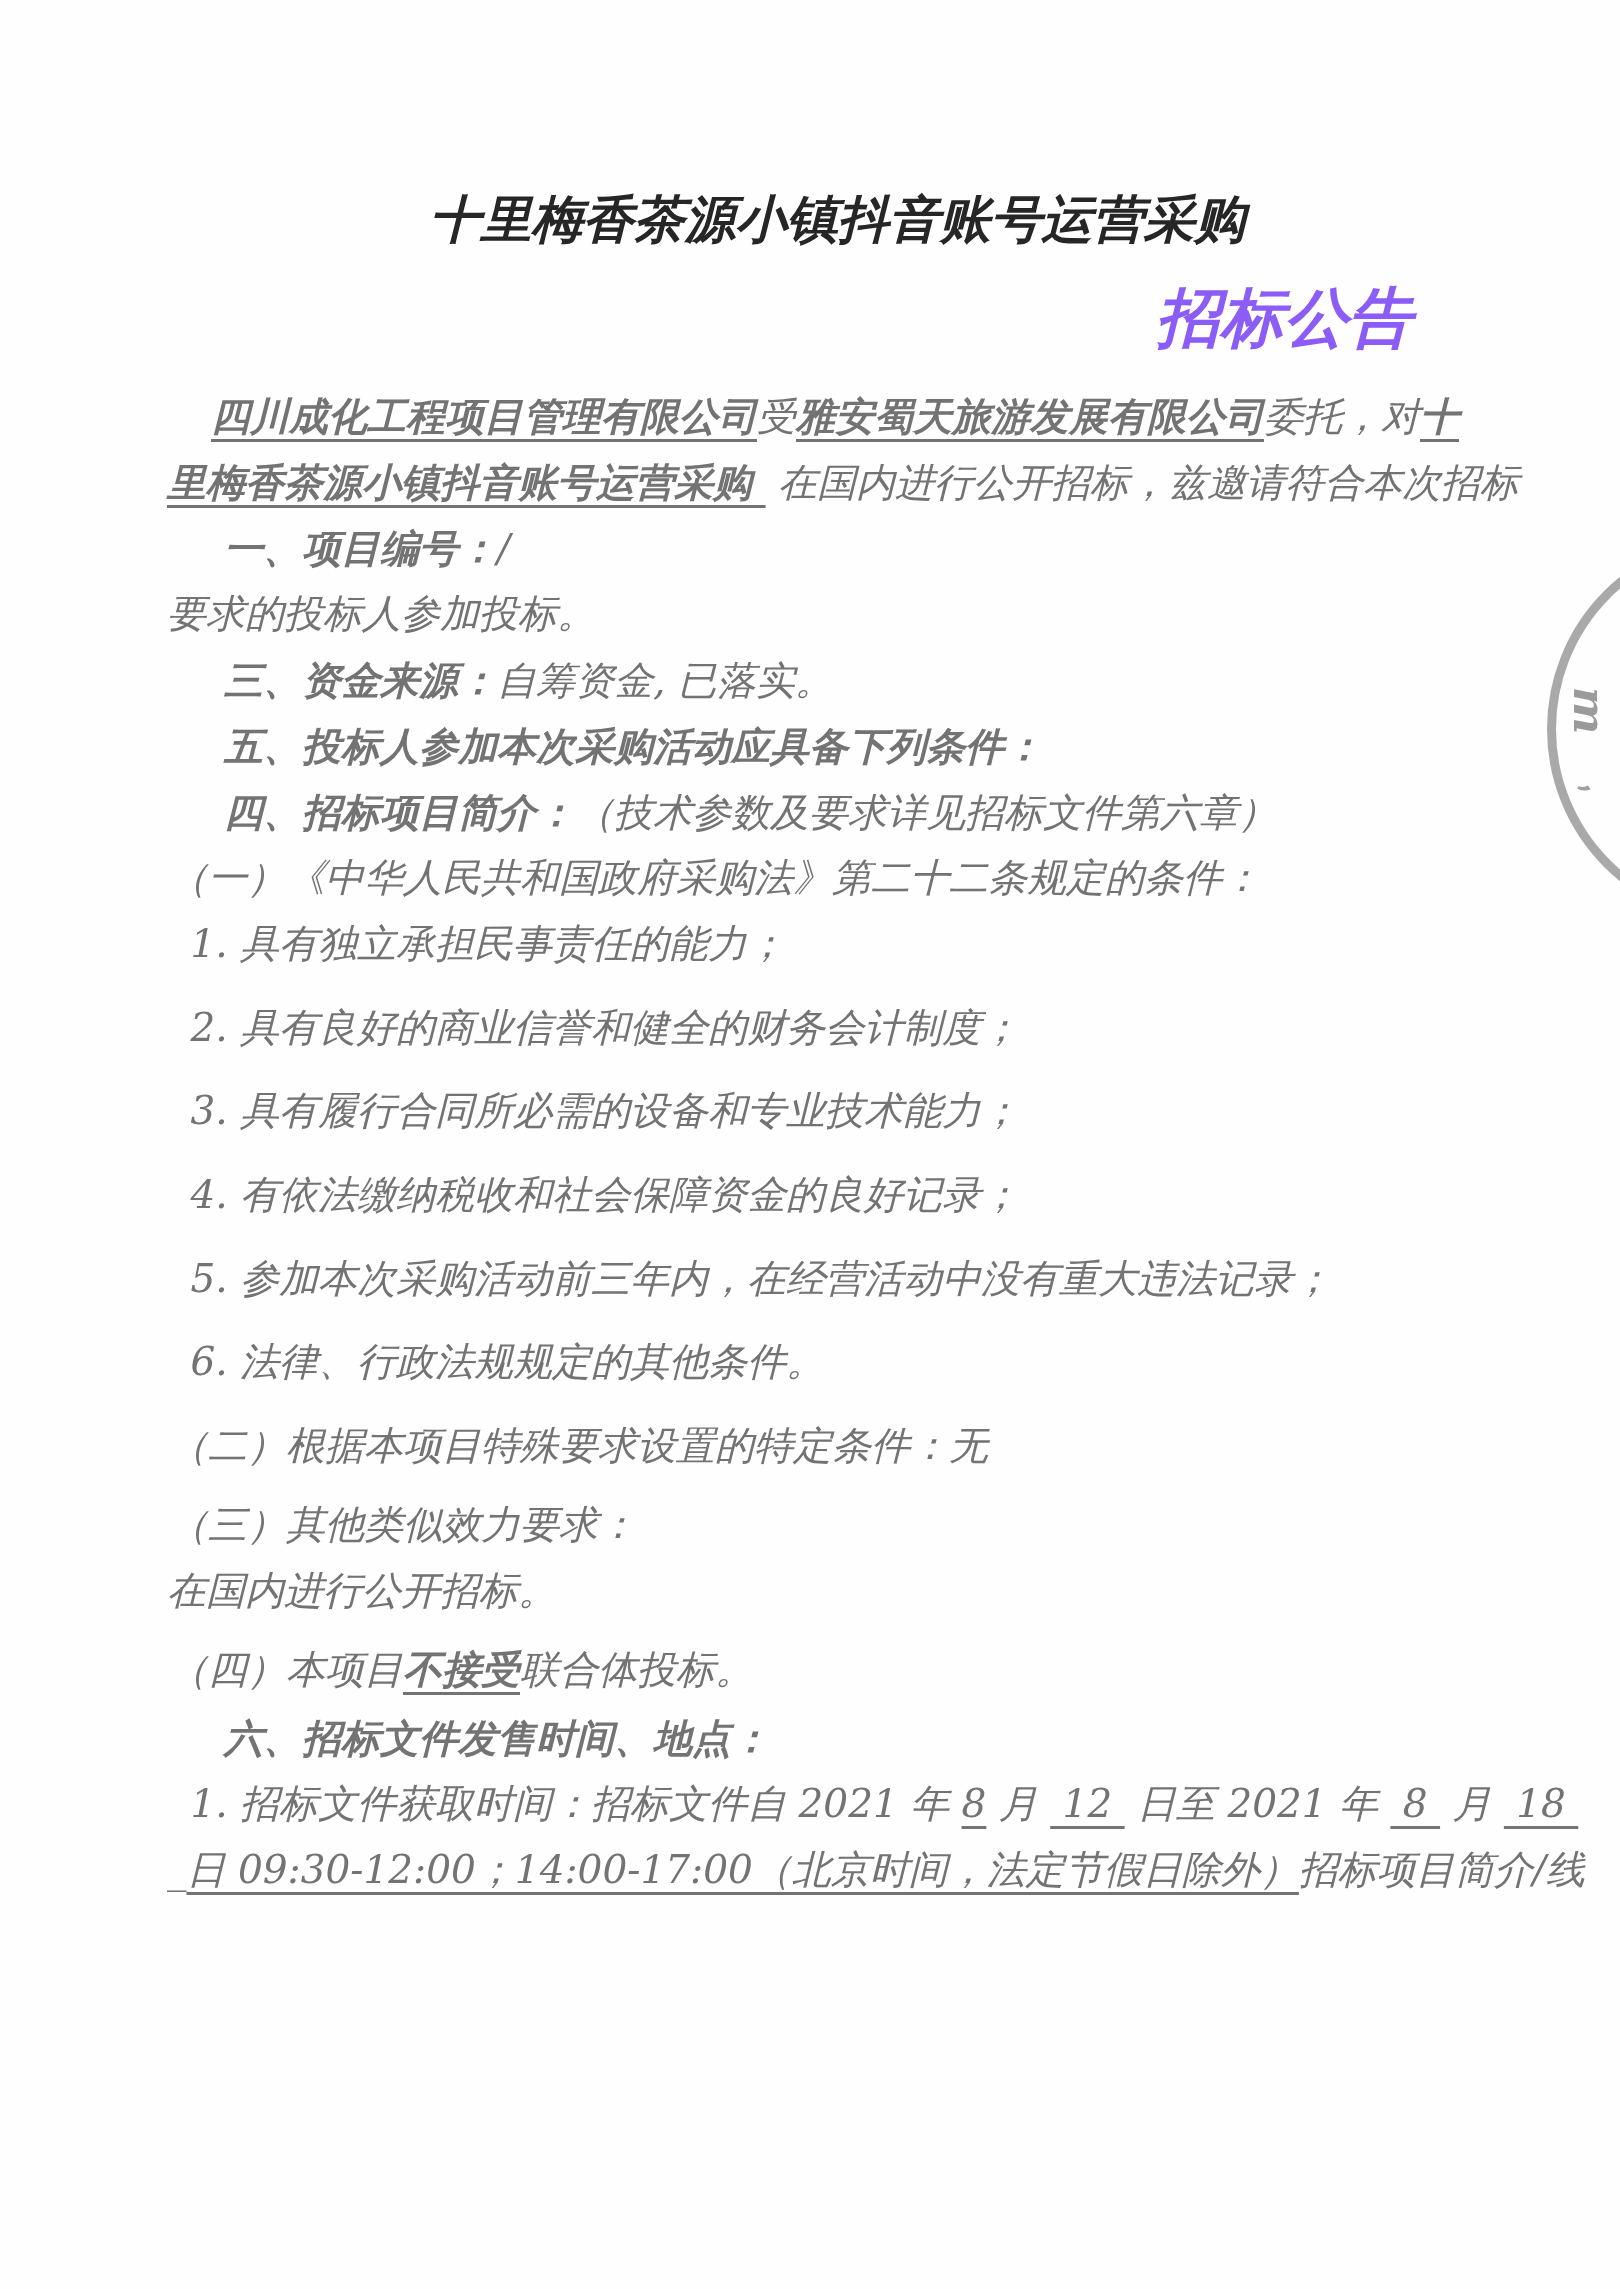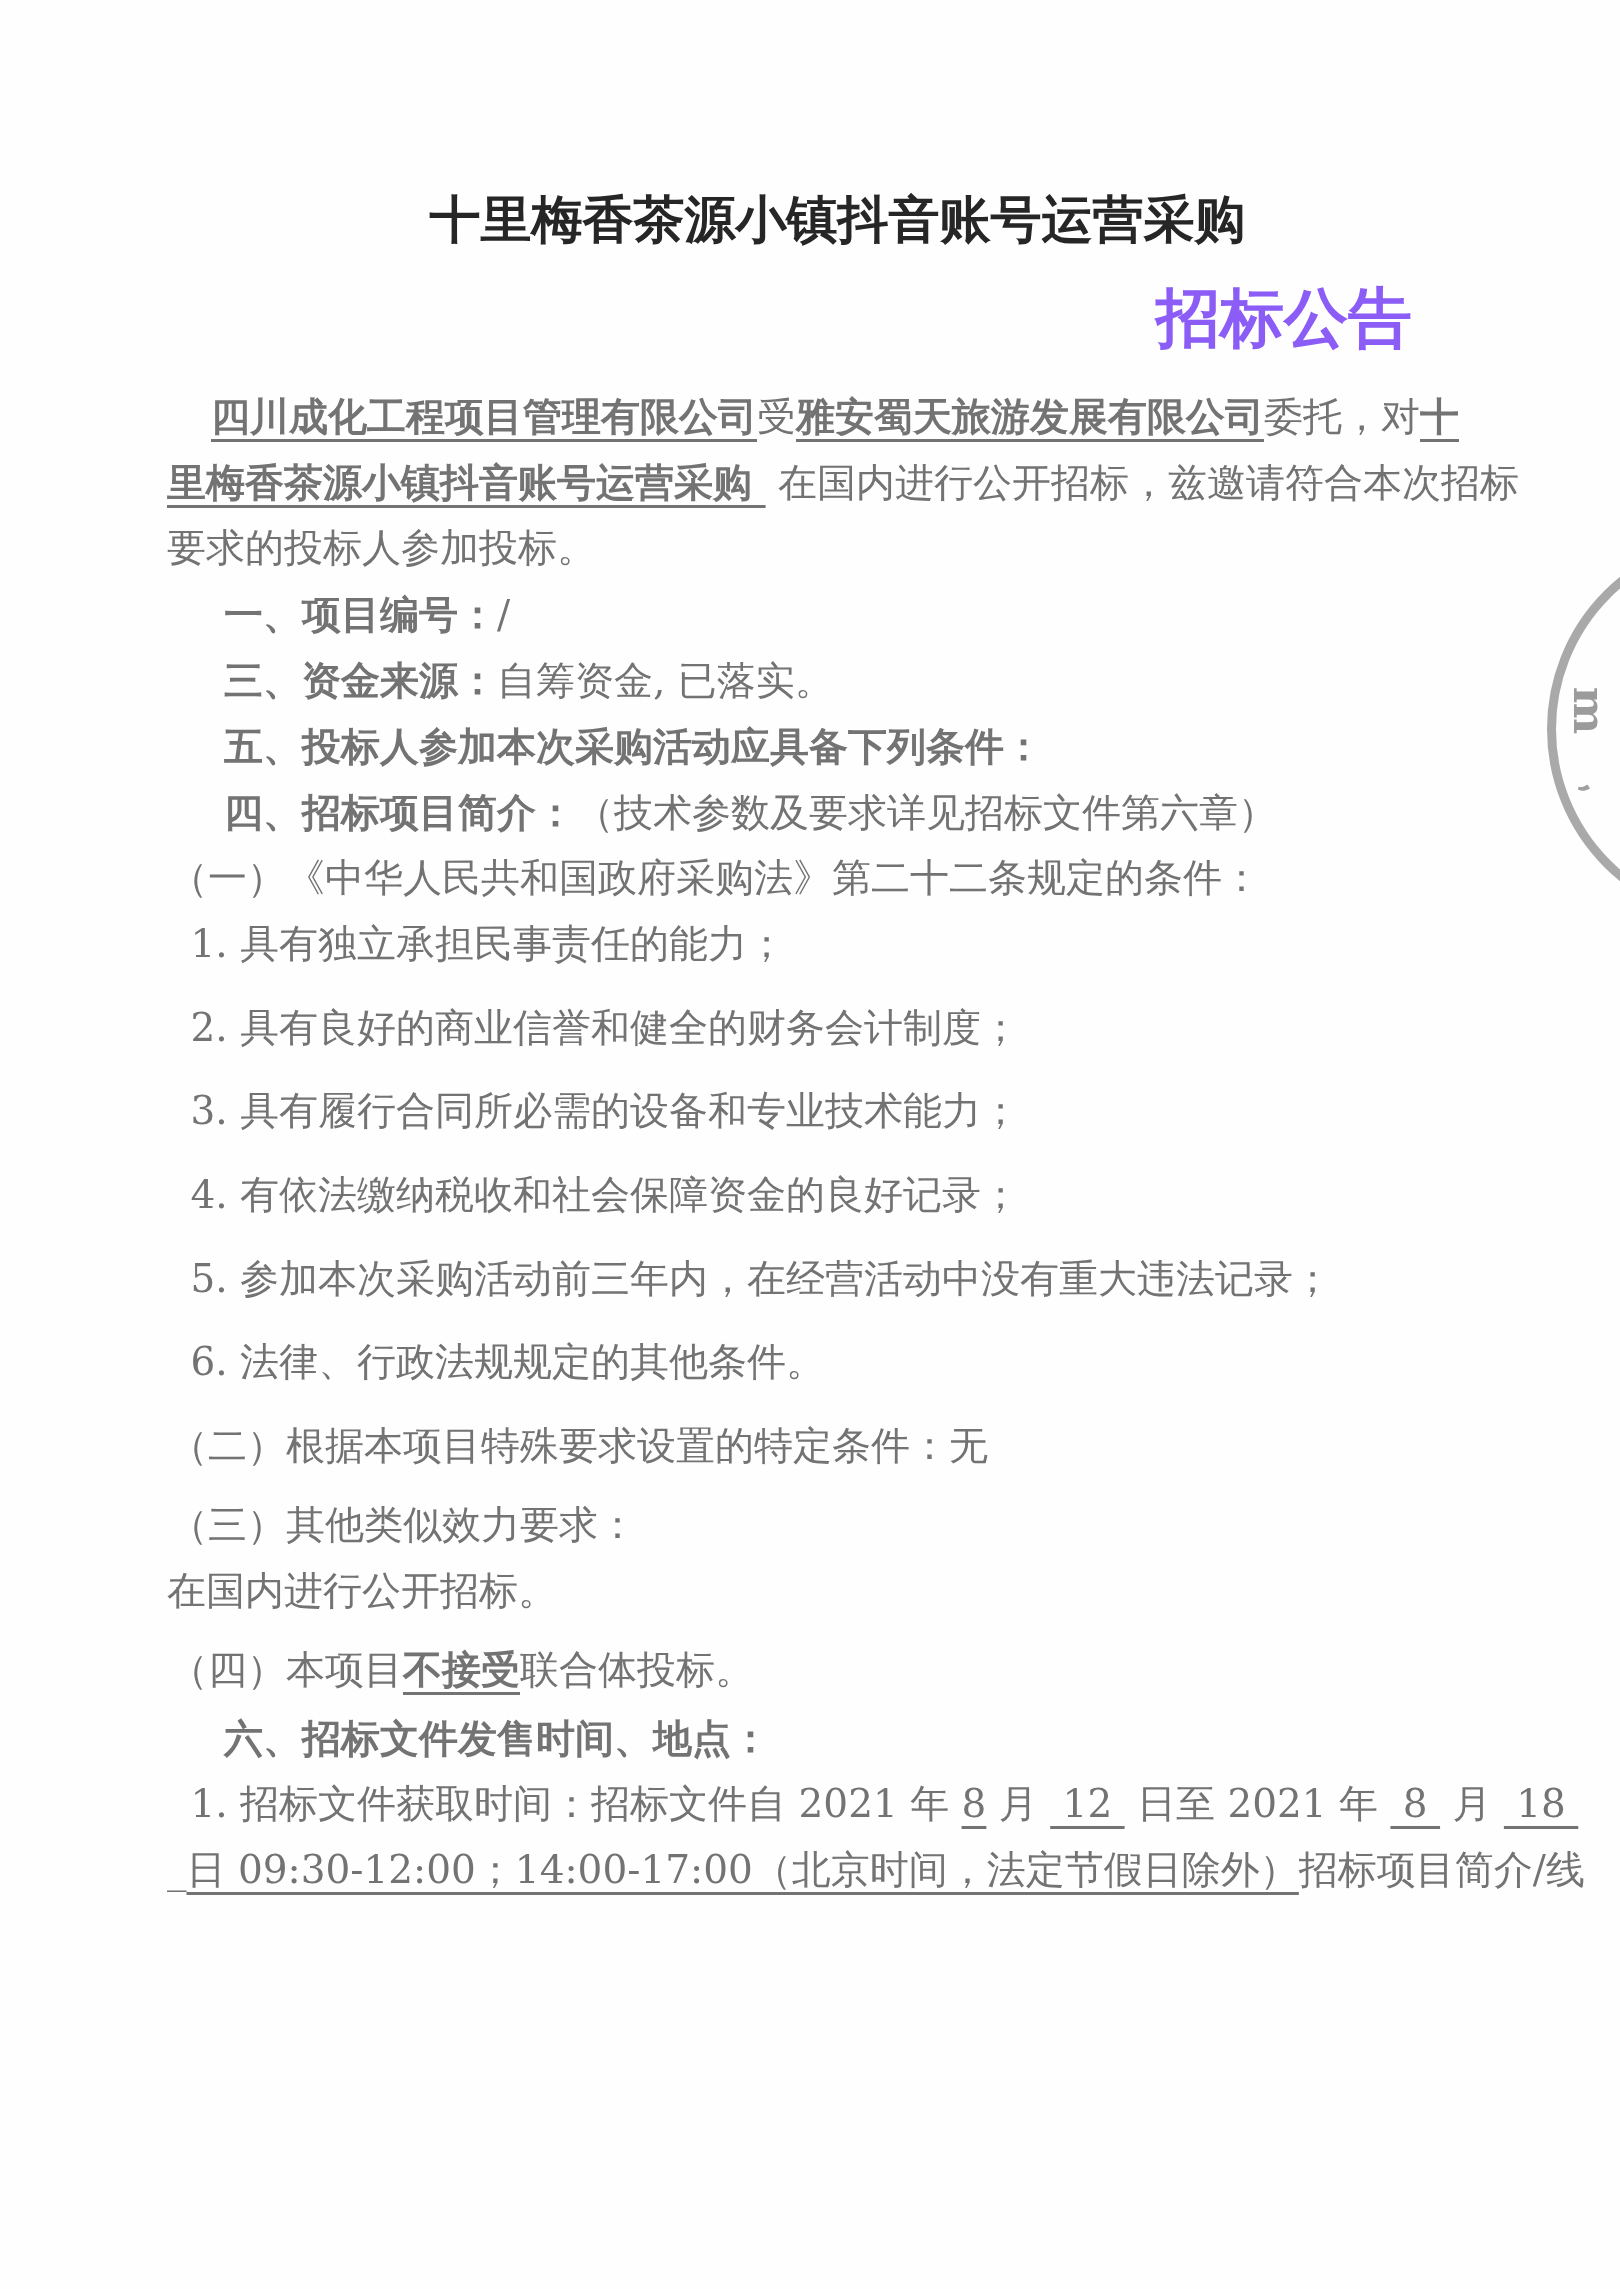--- a/index.html
+++ b/index.html
@@ -7,20 +7,21 @@
     width:1620px;height:2290px;
     background:#ffffff;
     font-family:"DejaVu Serif","Liberation Serif",serif;
   }
   .page{
     position:relative;
     width:1620px;height:2290px;
     background:#fefefe;
     overflow:hidden;
     color:#2d2d2d;
+    font-style:italic;
   }
   .content{
     position:absolute;
     left:167px;
     top:174px;
     width:1245px;
   }
   .line{
     white-space:nowrap;
     height:66px;
@@ -86,22 +87,22 @@
 <body>
 
 <div class="page">
 
   <div class="content">
 
   <div class="line t1"><span class="b ">十里梅香茶源小镇抖音账号运营采购</span></div>
       <div class="line t2"><span class="b ">招标公告</span></div>
       <div class="line p1"><span class="b u">四川成化工程项目管理有限公司</span><span class="">受</span><span class="b u">雅安蜀天旅游发展有限公司</span><span class="">委托，对</span><span class="b u">十</span></div>
       <div class="line body"><span class="b u">里梅香茶源小镇抖音账号运营采购&nbsp;</span><span class=""> 在国内进行公开招标，兹邀请符合本次招标</span></div>
+      <div class="line sec"><span class="b ">一、项目编号：</span><span class="">/</span></div>
       <div class="line body"><span class="">要求的投标人参加投标。</span></div>
-      <div class="line sec"><span class="b ">一、项目编号：</span><span class="">/</span></div>
       <div class="line sec"><span class="b ">三、资金来源：</span><span class="">自筹资金, 已落实。</span></div>
       <div class="line sec"><span class="b ">五、投标人参加本次采购活动应具备下列条件：</span></div>
       <div class="line sec"><span class="b ">四、招标项目简介：</span><span class="">（技术参数及要求详见招标文件第六章）</span></div>
       <div class="line paren"><span class="">（一）《中华人民共和国政府采购法》第二十二条规定的条件：</span></div>
       <div class="line item"><span class="">1. 具有独立承担民事责任的能力；</span></div>
       <div class="line item gap"><span class="">2. 具有良好的商业信誉和健全的财务会计制度；</span></div>
       <div class="line item gap"><span class="">3. 具有履行合同所必需的设备和专业技术能力；</span></div>
       <div class="line item gap"><span class="">4. 有依法缴纳税收和社会保障资金的良好记录；</span></div>
       <div class="line item gap"><span class="">5. 参加本次采购活动前三年内，在经营活动中没有重大违法记录；</span></div>
       <div class="line item gap"><span class="">6. 法律、行政法规规定的其他条件。</span></div>

